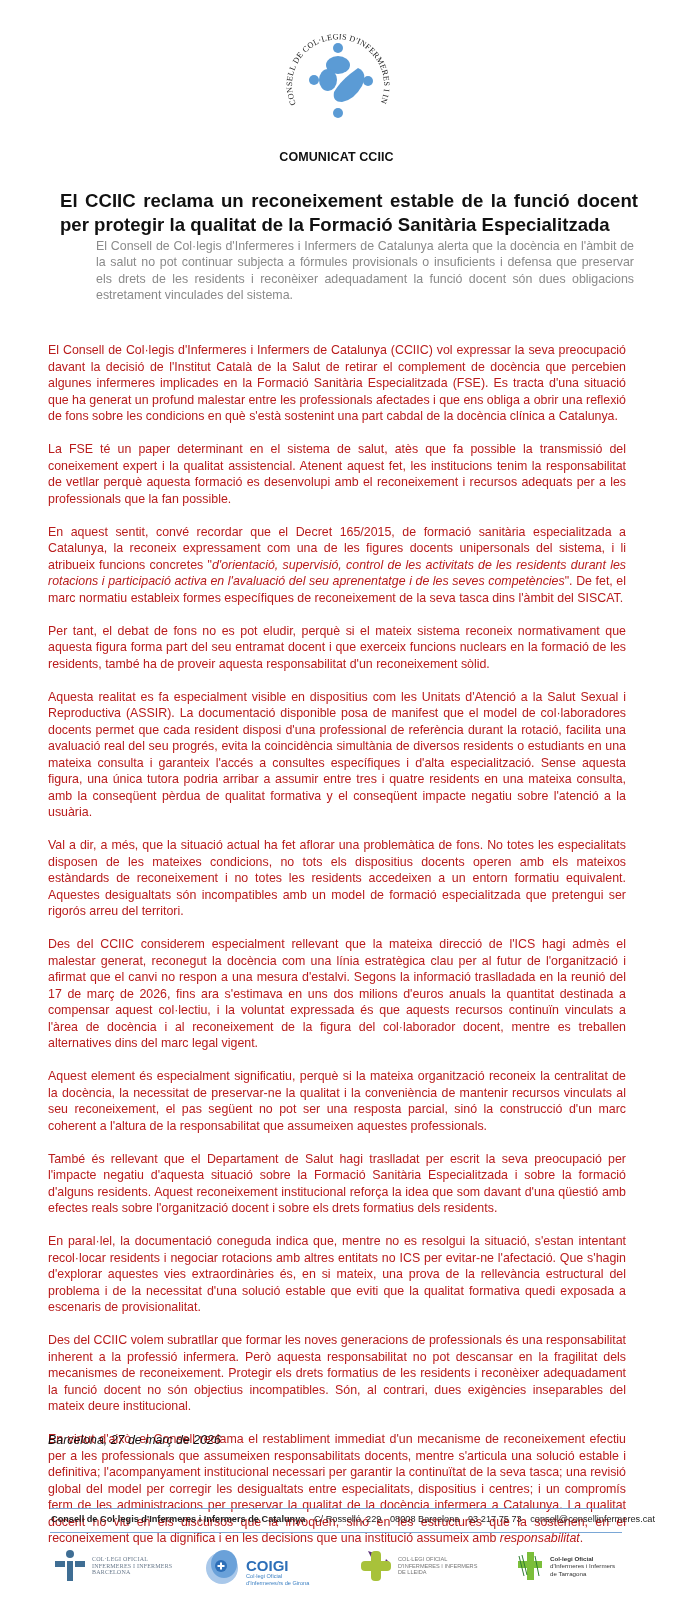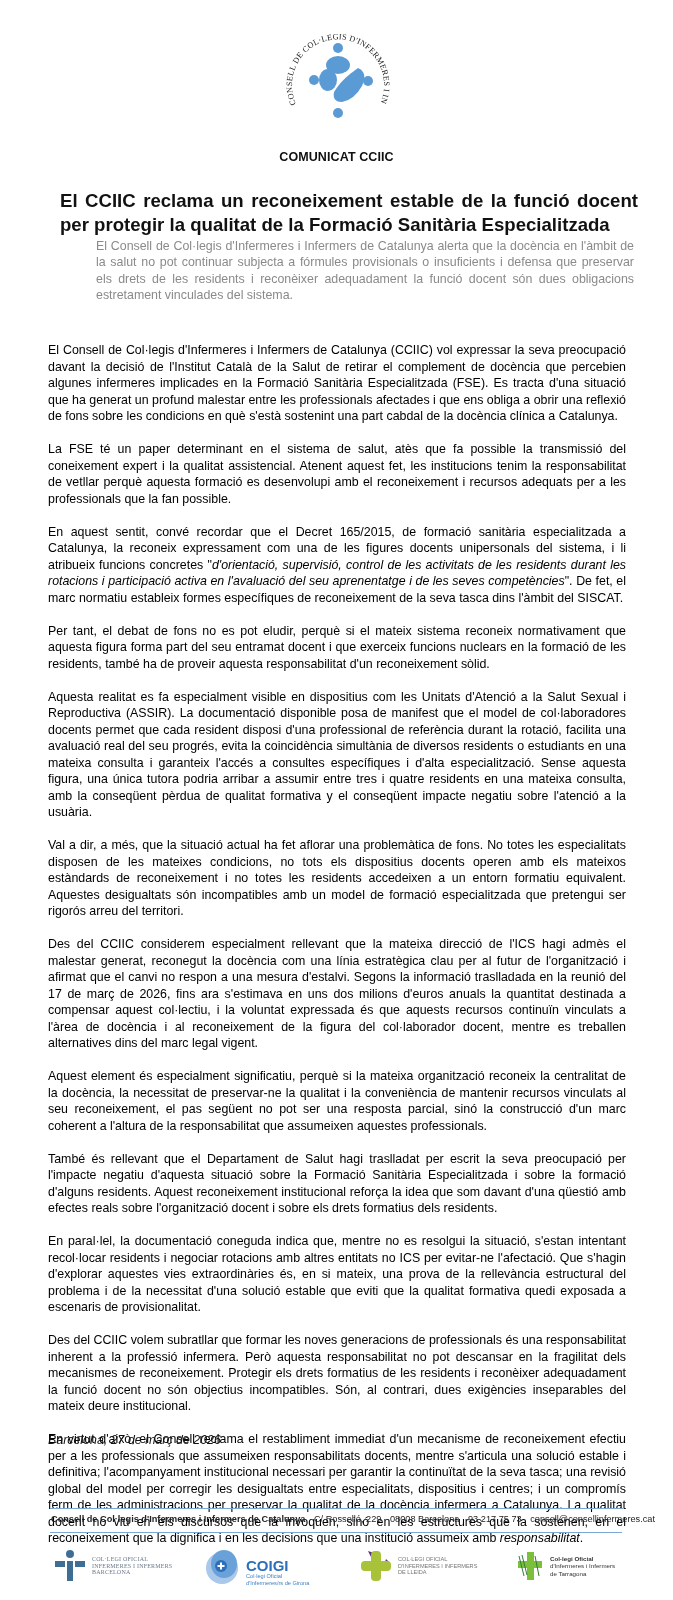--- a/index.html
+++ b/index.html
@@ -1,21 +1,21 @@
 <!DOCTYPE html>
 <html><head>
 <meta charset="utf-8">
 <style>
   html, body { margin:0; padding:0; background:#ffffff; }
   body { width:673px; height:1600px; position:relative; overflow:hidden; font-family:"Liberation Sans", sans-serif; color:#111; }
   .logo { position:absolute; left:270px; top:8px; width:136px; height:120px; }
   .kicker { position:absolute; left:0; width:673px; top:150px; text-align:center; font-weight:bold; font-size:12.5px; letter-spacing:0.1px; }
   .title { position:absolute; left:48px; width:578px; top:177px; font-weight:bold; font-size:18.6px; line-height:24px; text-align:justify; text-align-last:left; color:#111; }
   .lead { position:absolute; left:88px; width:538px; top:238px; font-size:12.4px; line-height:16.4px; color:#8a8a8a; text-align:justify;margin-left:8px; }
-  .body { position:absolute; left:48px; width:578px; top:342px; font-size:12.4px; line-height:16.5px; text-align:justify; color:#000000; }
+  .body { position:absolute; left:48px; width:578px; top:342px; font-size:12.4px; line-height:16.5px; text-align:justify; color:#b91c1c; }
   .body p { margin:0 0 16.5px 0; }
   .body p.last { text-align:justify; }
   .date { position:absolute; left:48px; top:1433px; font-size:12.4px; font-style:italic; color:#111; }
   .rule-top { position:absolute; left:50px; width:572px; top:1508px; height:1px; background:#7aa7d6; }
   .rule-bot { position:absolute; left:50px; width:572px; top:1532px; height:1px; background:#7aa7d6; }
   .contact { position:absolute; left:51px; top:1514px; width:600px; font-family:Liberation Sans, sans-serif; font-size:9.2px; color:#222; white-space:nowrap; }
   .contact b { font-weight:bold; }
   .contact span.gap { display:inline-block; width:6px; }
   .partner { position:absolute; top:1544px; height:44px; display:flex; align-items:center; }
   .partner .ptext { font-size:5.6px; line-height:6.8px; margin-left:6px; }

